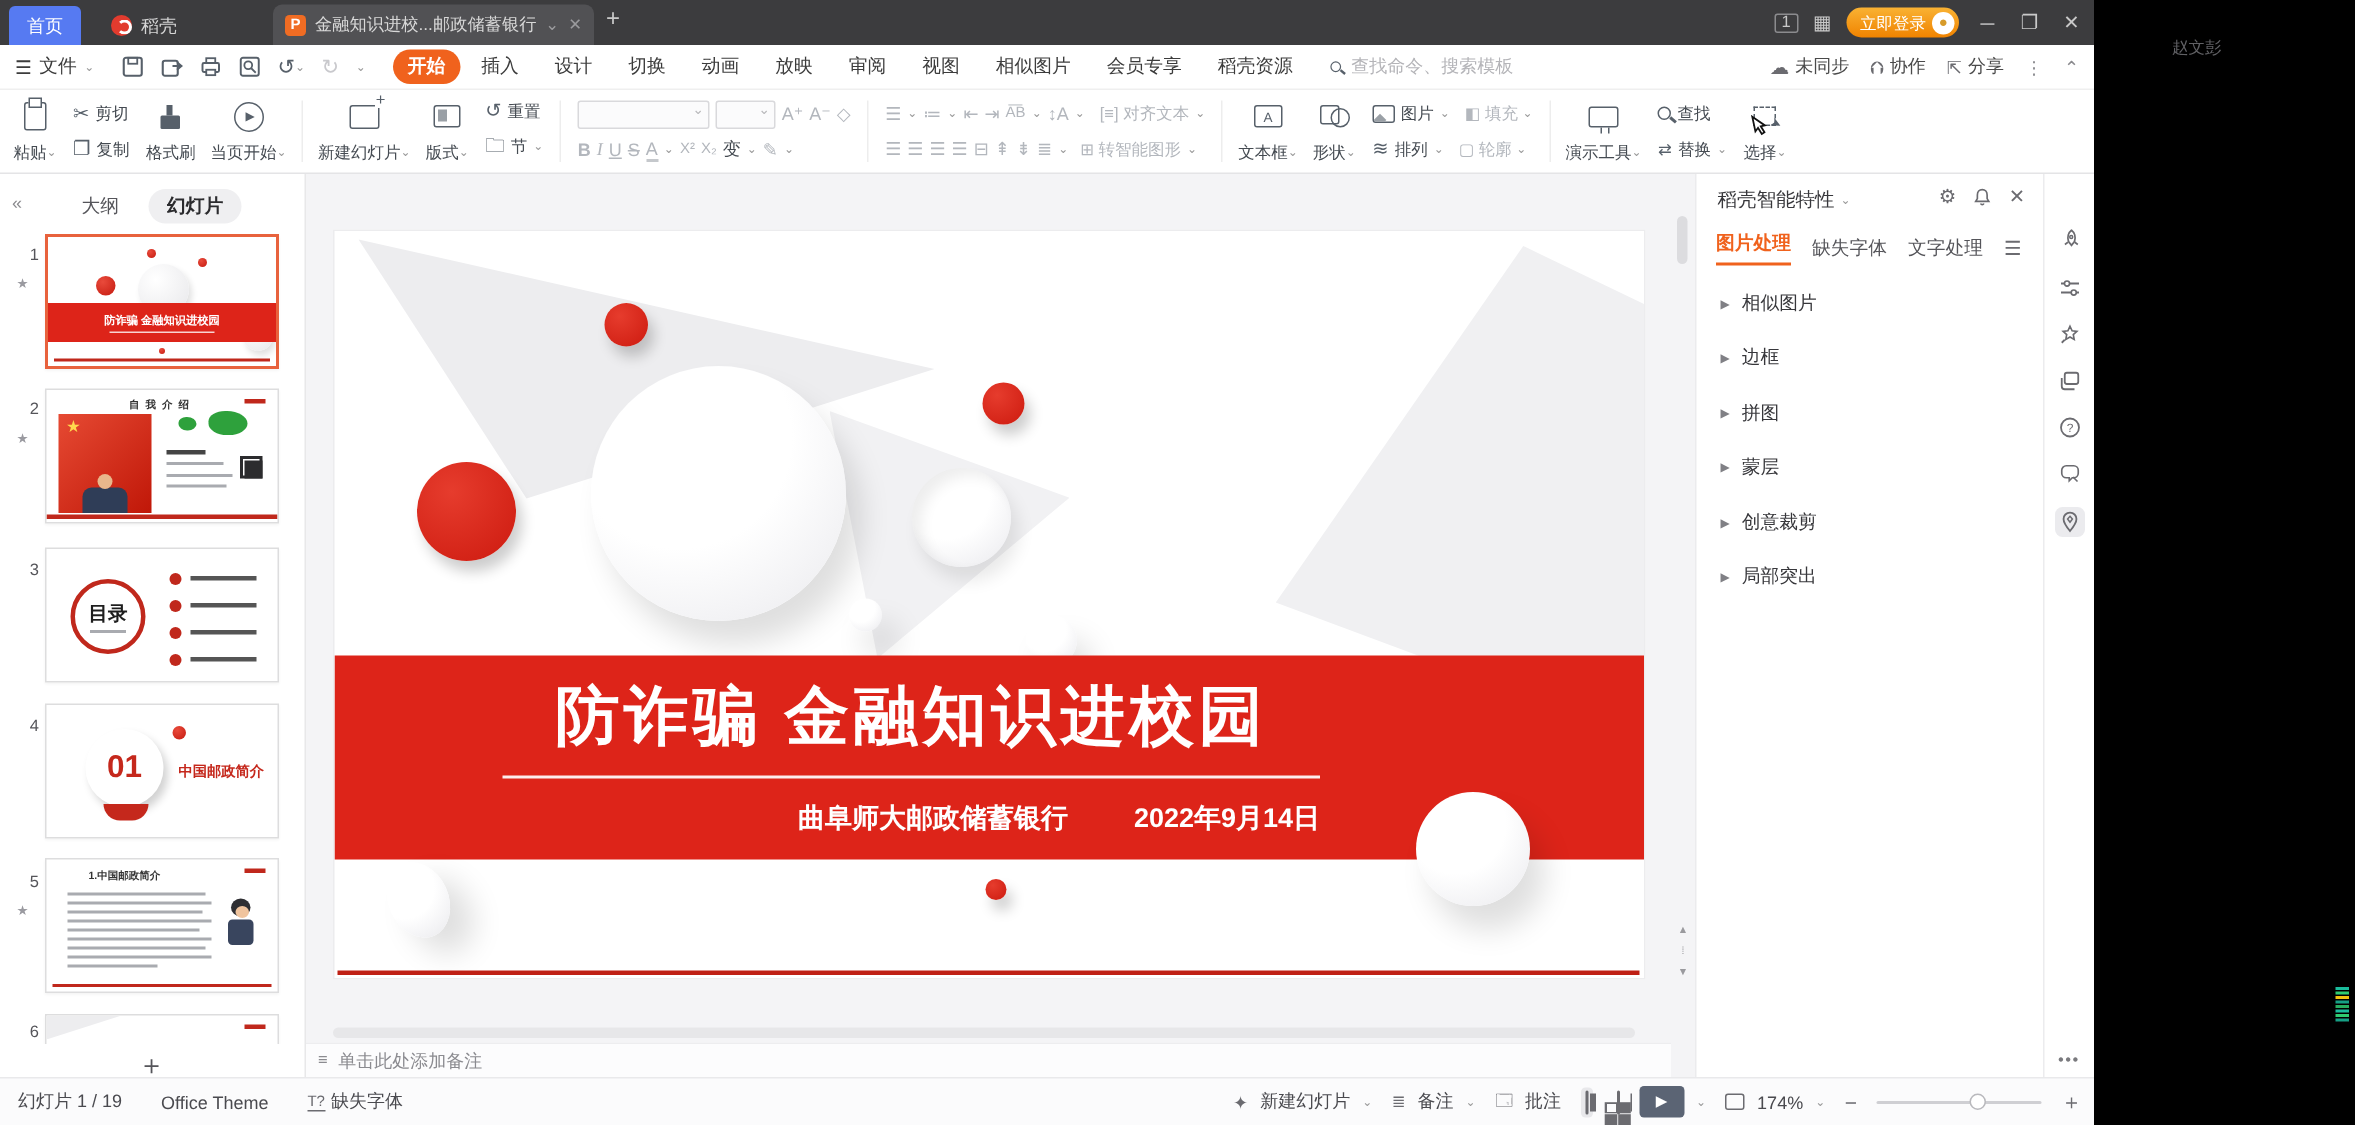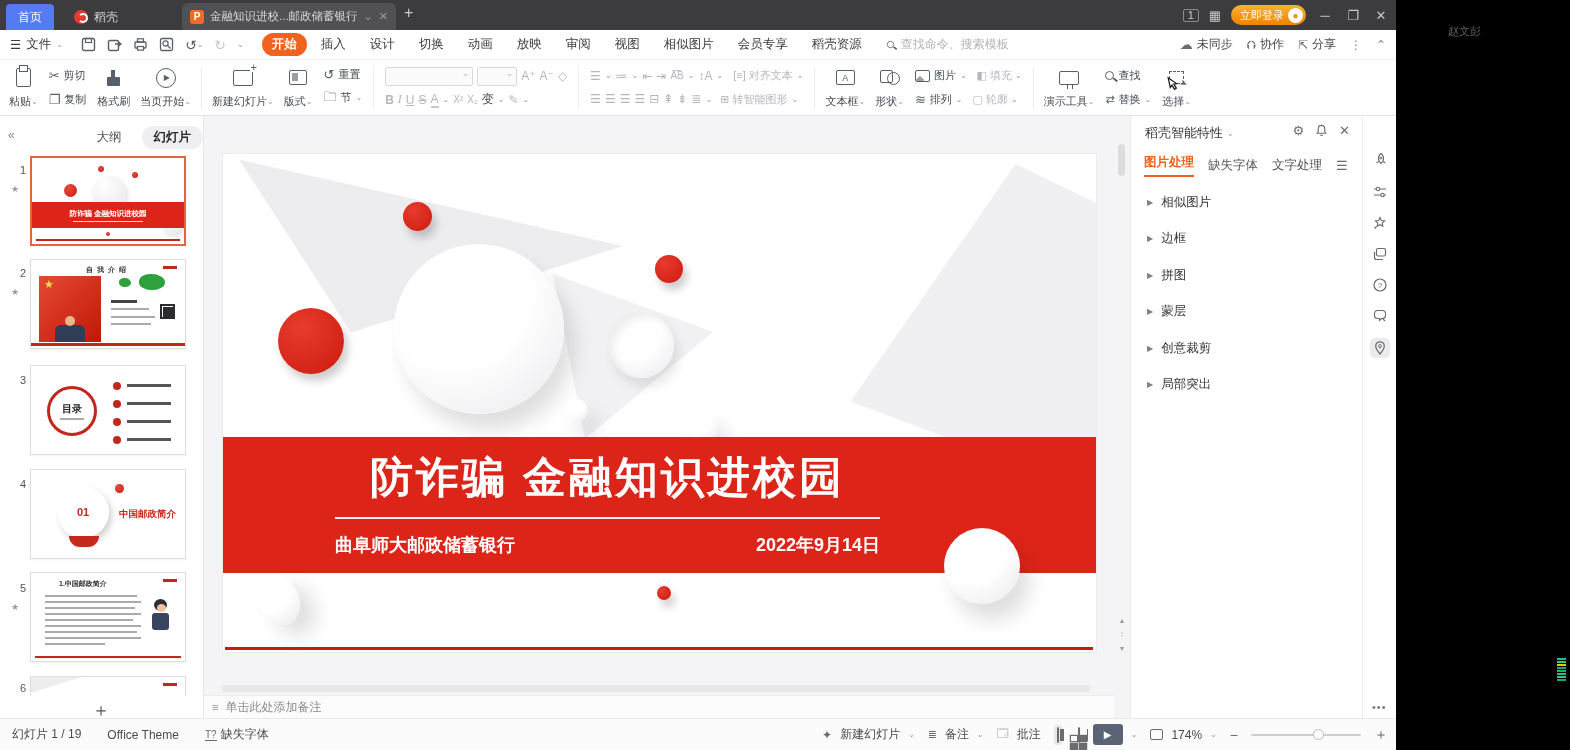--- a/index.html
+++ b/index.html
@@ -68,21 +68,21 @@
   .mi-shape::before{content:"";position:absolute;left:0;top:0;width:11px;height:11px;border:1.4px solid #57606a;border-radius:2px}
   .mi-shape::after{content:"";position:absolute;right:0;bottom:0;width:11px;height:11px;border:1.4px solid #57606a;border-radius:50%}
   .mi-pic{width:15px;height:12px;border:1.3px solid #57606a;border-radius:2px;position:relative;overflow:hidden}
   .mi-pic::after{content:"";position:absolute;left:1px;bottom:-2px;width:6px;height:6px;background:#9aa0a6;transform:rotate(45deg)}
   .bold{font-weight:bold}.ital{font-style:italic;font-family:"Liberation Serif",serif}.und{text-decoration:underline}.str{text-decoration:line-through}
   .fsz{font-size:12px}
   
   .workspace{flex:1;display:flex;min-height:0;position:relative}
   .sidebar{width:204px;background:#fff;border-right:1px solid #e8e8e9;position:relative;flex:none}
   .sb-collapse{position:absolute;left:8px;top:12px;color:#8a8a8e;font-size:12px}
-  .sb-tabs{position:absolute;left:0;right:0;top:10px;display:flex;justify-content:flex-end;gap:8px;font-size:12.5px;color:#55555a}
+  .sb-tabs{position:absolute;left:0;right:0;top:10px;display:flex;justify-content:center;gap:8px;font-size:12.5px;color:#55555a}
   .sb-tab{padding:3px 12px;border-radius:12px}
   .sb-tab.active{background:#efeff1;color:#2b2b2e;font-weight:bold}
   .thumbs{position:absolute;left:0;right:0;top:36px;height:544px;overflow:hidden}
   .thumb{position:absolute;left:30px;width:156px;height:90px;background:#fff;border:1px solid #ddddde;box-shadow:0 1px 2px rgba(0,0,0,.05);overflow:hidden}
   .thumb.sel{border:2px solid #e8623d}
   .t-num{position:absolute;left:12px;width:14px;text-align:right;font-size:11px;color:#55555a}
   .t-star{position:absolute;left:11px;font-size:9px;color:#9a9aa0}
   .add-slide{position:absolute;left:92px;top:582px;font-size:18px;color:#55555a}
   
   .m-banner{position:absolute;left:0;right:0;background:#dd2419;color:#fff;display:flex;flex-direction:column;align-items:center;justify-content:center}
@@ -104,21 +104,21 @@
   .cartoon-face{position:absolute;width:9px;height:8px;border-radius:50%;background:#f0c49e}
   .cartoon-body{position:absolute;width:17px;height:17px;border-radius:3px;background:#39455e}
   
   .canvas{flex:1;background:#f4f4f6;position:relative;min-width:0}
   .slide{position:absolute;left:18px;top:37px;width:875px;height:500px;background:#fff;border:1px solid #ececee;overflow:hidden}
   .tri{position:absolute;background:#ededef}
   .slide-banner{position:absolute;left:0;right:0;top:283px;height:136px;background:#dd2419}
   .banner-inner{position:absolute;left:112px;top:295px;width:545px;text-align:center;color:#fff}
   .banner-title{font-size:43px;font-weight:bold;letter-spacing:3px;white-space:nowrap}
   .banner-rule{height:1.5px;background:rgba(255,255,255,.92);margin:10px 0 14px 0}
-  .banner-sub{font-size:18px;font-weight:bold;display:flex;justify-content:space-between;gap:44px;white-space:nowrap}
+  .banner-sub{font-size:18px;font-weight:bold;display:flex;justify-content:flex-end;gap:44px;white-space:nowrap}
   .bigw{position:absolute;border-radius:50%;background:radial-gradient(circle at 35% 28%,#ffffff 45%,#f4f4f6 72%,#e9e9ec);box-shadow:10px 16px 20px rgba(0,0,0,.13)}
   .bigr{position:absolute;border-radius:50%;background:radial-gradient(circle at 35% 30%,#e63c2d,#cd1a0f);box-shadow:4px 7px 9px rgba(0,0,0,.2)}
   .slide-bottomline{position:absolute;left:2px;right:3px;top:493px;height:3px;background:#bf2015}
   .hscroll{position:absolute;left:18px;top:569px;width:868px;height:7px;background:#e7e7e9;border-radius:4px}
   .notesbar{position:absolute;left:0;right:0;bottom:0;height:23px;background:#fcfcfd;border-top:1px solid #ededef;display:flex;align-items:center;gap:7px;padding-left:8px;color:#8b8b90;font-size:12px}
   .gutter{width:16px;background:#f4f4f6;position:relative;flex:none}
   .vthumb{position:absolute;left:4px;top:28px;width:7px;height:32px;background:#dcdcdf;border-radius:4px}
   .gut-marks{position:absolute;left:2px;top:498px;color:#9a9a9e;font-size:7px;line-height:14px;text-align:center;width:12px}
   
   .rpanel{width:232px;background:#fff;border-left:1px solid #ebebed;position:relative;flex:none}
@@ -494,36 +494,36 @@
           <span class="gbar" style="left:80px;top:48px;width:38px;height:2px"></span>
           <span class="gbar" style="left:80px;top:56px;width:44px;height:2px"></span>
           <span class="gbar" style="left:80px;top:63px;width:40px;height:2px"></span>
           <span class="qr" style="right:10px;top:44px"></span>
           <span class="redline" style="bottom:2px;left:0;right:0;height:3px"></span>
         </div>
 
         <span class="t-num" style="top:222px">3</span>
         <div class="thumb" style="top:213px">
           <div class="toc-circle" style="left:16px;top:20px;width:50px;height:50px">
-            <span style="font-size:10px">目录</span>
+            <span style="font-size:13px">目录</span>
             <span class="gbar" style="position:static;width:24px;height:2px;margin-top:2px"></span>
           </div>
           <span class="toc-dot" style="left:82px;top:16px"></span>
               <span class="gbar" style="left:96px;top:18px;width:44px;height:3px;background:#555"></span>
           <span class="toc-dot" style="left:82px;top:34px"></span>
               <span class="gbar" style="left:96px;top:36px;width:44px;height:3px;background:#555"></span>
           <span class="toc-dot" style="left:82px;top:52px"></span>
               <span class="gbar" style="left:96px;top:54px;width:44px;height:3px;background:#555"></span>
           <span class="toc-dot" style="left:82px;top:70px"></span>
               <span class="gbar" style="left:96px;top:72px;width:44px;height:3px;background:#555"></span>
         </div>
 
         <span class="t-num" style="top:326px">4</span>
         <div class="thumb" style="top:317px">
-          <div class="c01" style="left:26px;top:16px;width:52px;height:52px;font-size:11px">
+          <div class="c01" style="left:26px;top:16px;width:52px;height:52px;font-size:21px">
                 <span>01</span>
               </div>
           <span class="dotr" style="left:84px;top:14px;width:9px;height:9px"></span>
           <span class="crescent" style="left:38px;top:66px;width:30px;height:11px"></span>
           <span style="position:absolute;left:88px;top:38px;color:#c5281c;font-weight:bold;font-size:9.5px;white-space:nowrap">中国邮政简介</span>
         </div>
 
         <span class="t-num" style="top:430px">5</span>
         <span class="t-star" style="top:450px">★</span>
         <div class="thumb" style="top:420px">

